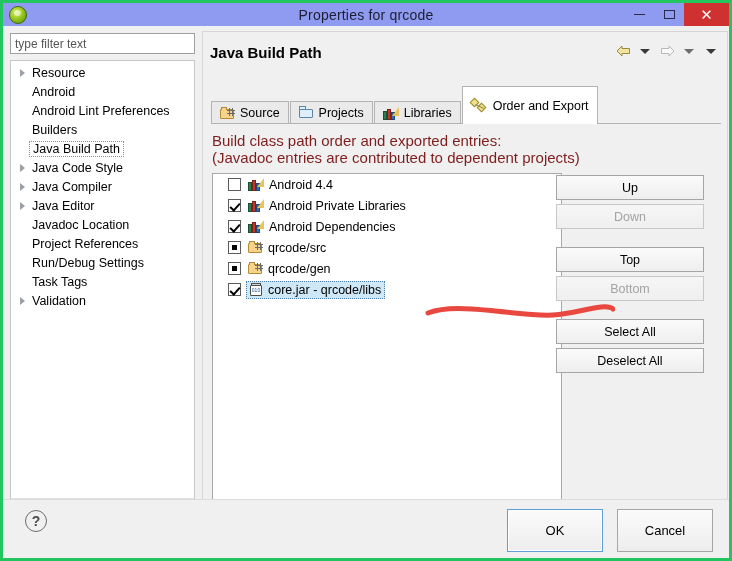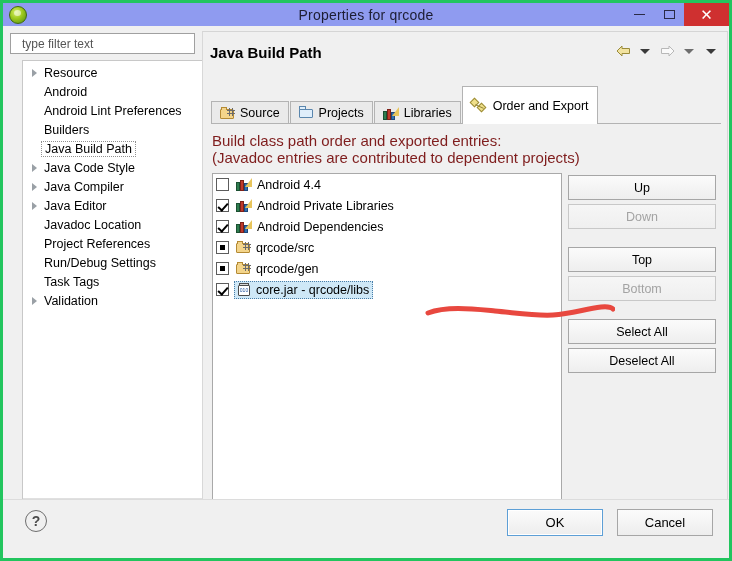--- a/index.html
+++ b/index.html
@@ -112,28 +112,28 @@
     height: 484px;
   }
   #filter-input {
     width: 185px;
     height: 21px;
     box-sizing: border-box;
     border: 1px solid #a0a0a0;
     background: #ffffff;
     font-family: "Liberation Sans", sans-serif;
     font-size: 12px;
-    padding: 0 11px;
+    padding: 0 4px;
     color: #000;
     outline: none;
   }
   #filter-input::placeholder { color: #555555; opacity: 1; }
   #tree-container {
     position: absolute;
-    left: 12px;
+    left: 0;
     top: 27px;
     width: 185px;
     height: 457px;
     box-sizing: border-box;
     border: 1px solid #c8c8c8;
     background: #ffffff;
     overflow: hidden;
   }
   #tree-list {
     padding: 2px 0 0 0;
@@ -354,21 +354,21 @@
     height: 337px;
     box-sizing: border-box;
     border: 1px solid #a9a9a9;
     background: #ffffff;
     overflow: hidden;
   }
   .list-row {
     display: flex;
     align-items: center;
     height: 21px;
-    padding-left: 3px;
+    padding-left: 15px;
     font-size: 12.5px;
     color: #000;
     white-space: nowrap;
   }
   .cb {
     width: 13px; height: 13px;
     box-sizing: border-box;
     border: 1px solid #5c5c5c;
     background: #ffffff;
     flex: 0 0 13px;
@@ -427,21 +427,21 @@
     left: 222px;
     top: 268px;
     width: 190px;
     height: 22px;
     pointer-events: none;
   }
 
   
   #side-buttons {
     position: absolute;
-    left: 365px;
+    left: 353px;
     top: 143px;
     width: 148px;
   }
   .sbtn {
     display: block;
     width: 148px;
     height: 25px;
     box-sizing: border-box;
     border: 1px solid #a6a6a6;
     background: linear-gradient(#fbfbfb, #eeeeee);
@@ -486,21 +486,21 @@
   }
   #footer-buttons {
     position: absolute;
     right: 16px;
     top: 9px;
     display: flex;
     gap: 14px;
   }
   .fbtn {
     width: 96px;
-    height: 27px;
+    height: 43px;
     box-sizing: border-box;
     border: 1px solid #a6a6a6;
     background: linear-gradient(#fbfbfb, #ededed);
     font-family: "Liberation Sans", sans-serif;
     font-size: 13px;
     color: #000;
     cursor: default;
   }
   .fbtn.focused {
     border: 1px solid #5d9fd6;

